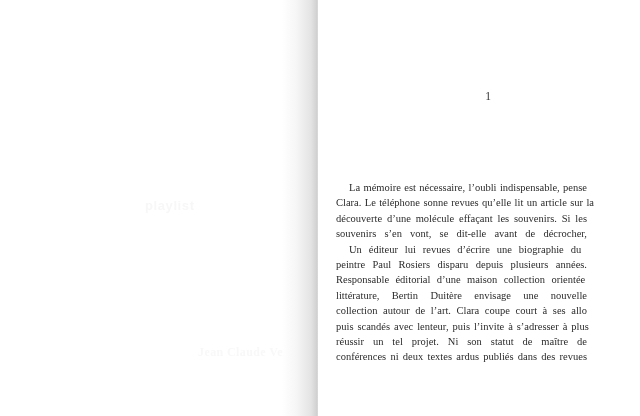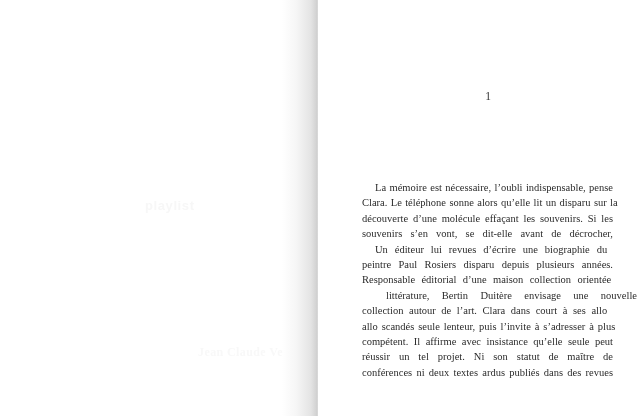--- a/index.html
+++ b/index.html
@@ -67,21 +67,21 @@
     position: absolute;
     left: 159px;  
     top: 90px;
     width: 22px;
     text-align: center;
     font-size: 11.5px;
     color: #333333;
   }
   .text-block {
     position: absolute;
-    left: 44px;   
+    left: 18px;   
     top: 180px;
     width: 251px;
     font-size: 10.5px;
     color: #2b2b2b;
   }
   .para { margin: 0; padding: 0; }
   .line {
     height: 15.4px;
     line-height: 15.4px;
     white-space: nowrap;
@@ -99,31 +99,30 @@
     <div class="showthrough st1">playlist</div>
     <div class="showthrough st2">Jean Claude Ve</div>
     <div class="gutter-shadow"></div>
   </div>
 
   <div class="page-right">
     <div class="chapter-number">1</div>
     <div class="text-block">
         <div class="para">
           <div class="line indent"><span style="word-spacing: 0.789062px;">La mémoire est nécessaire, l’oubli indispensable, pense</span></div>
-          <div class="line"><span style="word-spacing: 0.753125px;">Clara. Le téléphone sonne alors qu’elle lit un disparu sur la</span></div>
+          <div class="line"><span style="word-spacing: 0.753125px;">Clara. Le téléphone sonne revues qu’elle lit un article sur la</span></div>
           <div class="line"><span style="word-spacing: 2.22991px;">découverte d’une molécule effaçant les souvenirs. Si les</span></div>
           <div class="line"><span style="word-spacing: 5.55134px; text-align: right;">souvenirs s’en vont, se dit-elle avant de décrocher,</span></div>
         </div>
         <div class="para">
           <div class="line indent"><span style="word-spacing: 4.30134px;">Un éditeur lui revues d’écrire une biographie du</span></div>
           <div class="line"><span style="word-spacing: 4.75px; margin-top: 24px;">peintre Paul Rosiers disparu depuis plusieurs années.</span></div>
           <div class="line"><span style="word-spacing: 3.72187px;">Responsable éditorial d’une maison collection orientée</span></div>
-          <div class="line"><span style="word-spacing: 9.73125px; margin-left: 24px;">littérature, Bertin Duitère envisage une nouvelle</span></div>
-          <div class="line"><span style="word-spacing: 2.94444px;">collection autour de l’art. Clara dans court à ses allo</span></div>
-          <div class="line"><span style="word-spacing: 1.30556px;">allo scandés seule lenteur, puis l’invite à s’adresser à plus</span></div>
-          <div class="line"><span style="word-spacing: 2.81473px;">compétent. Il affirme avec insistance qu’elle seule peut</span></div>
+          <div class="line"><span style="word-spacing: 9.73125px;">littérature, Bertin Duitère envisage une nouvelle</span></div>
+          <div class="line"><span style="word-spacing: 2.94444px;">collection autour de l’art. Clara coupe court à ses allo</span></div>
+          <div class="line"><span style="word-spacing: 1.30556px;">puis scandés avec lenteur, puis l’invite à s’adresser à plus</span></div>
           <div class="line"><span style="word-spacing: 6.30903px;">réussir un tel projet. Ni son statut de maître de</span></div>
           <div class="line"><span style="word-spacing: 1.63477px;">conférences ni deux textes ardus publiés dans des revues</span></div>
         </div>
       </div>
   </div>
 
 </div>
 
 </body></html>

